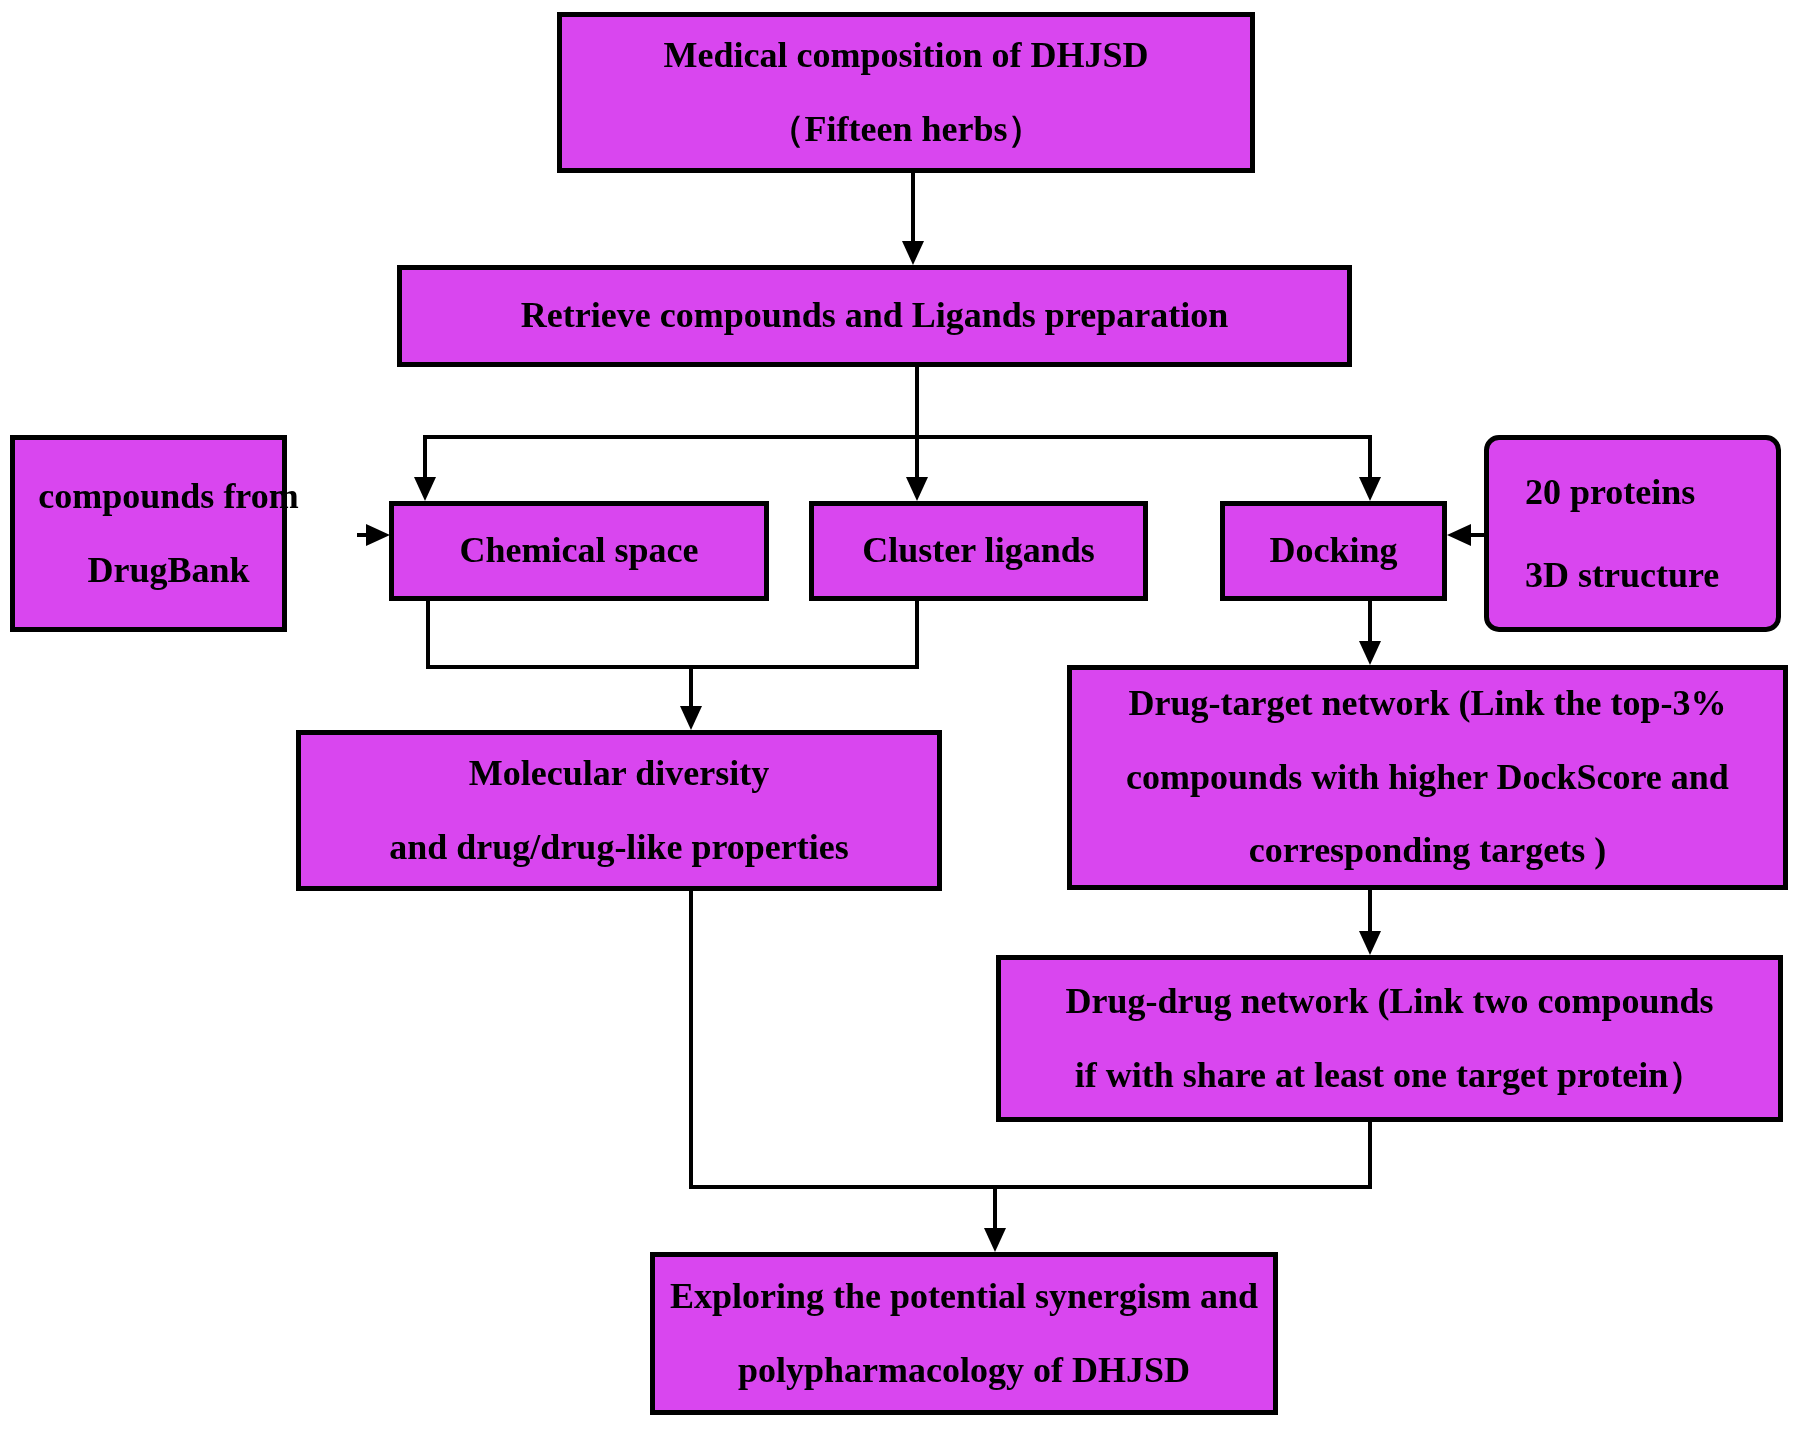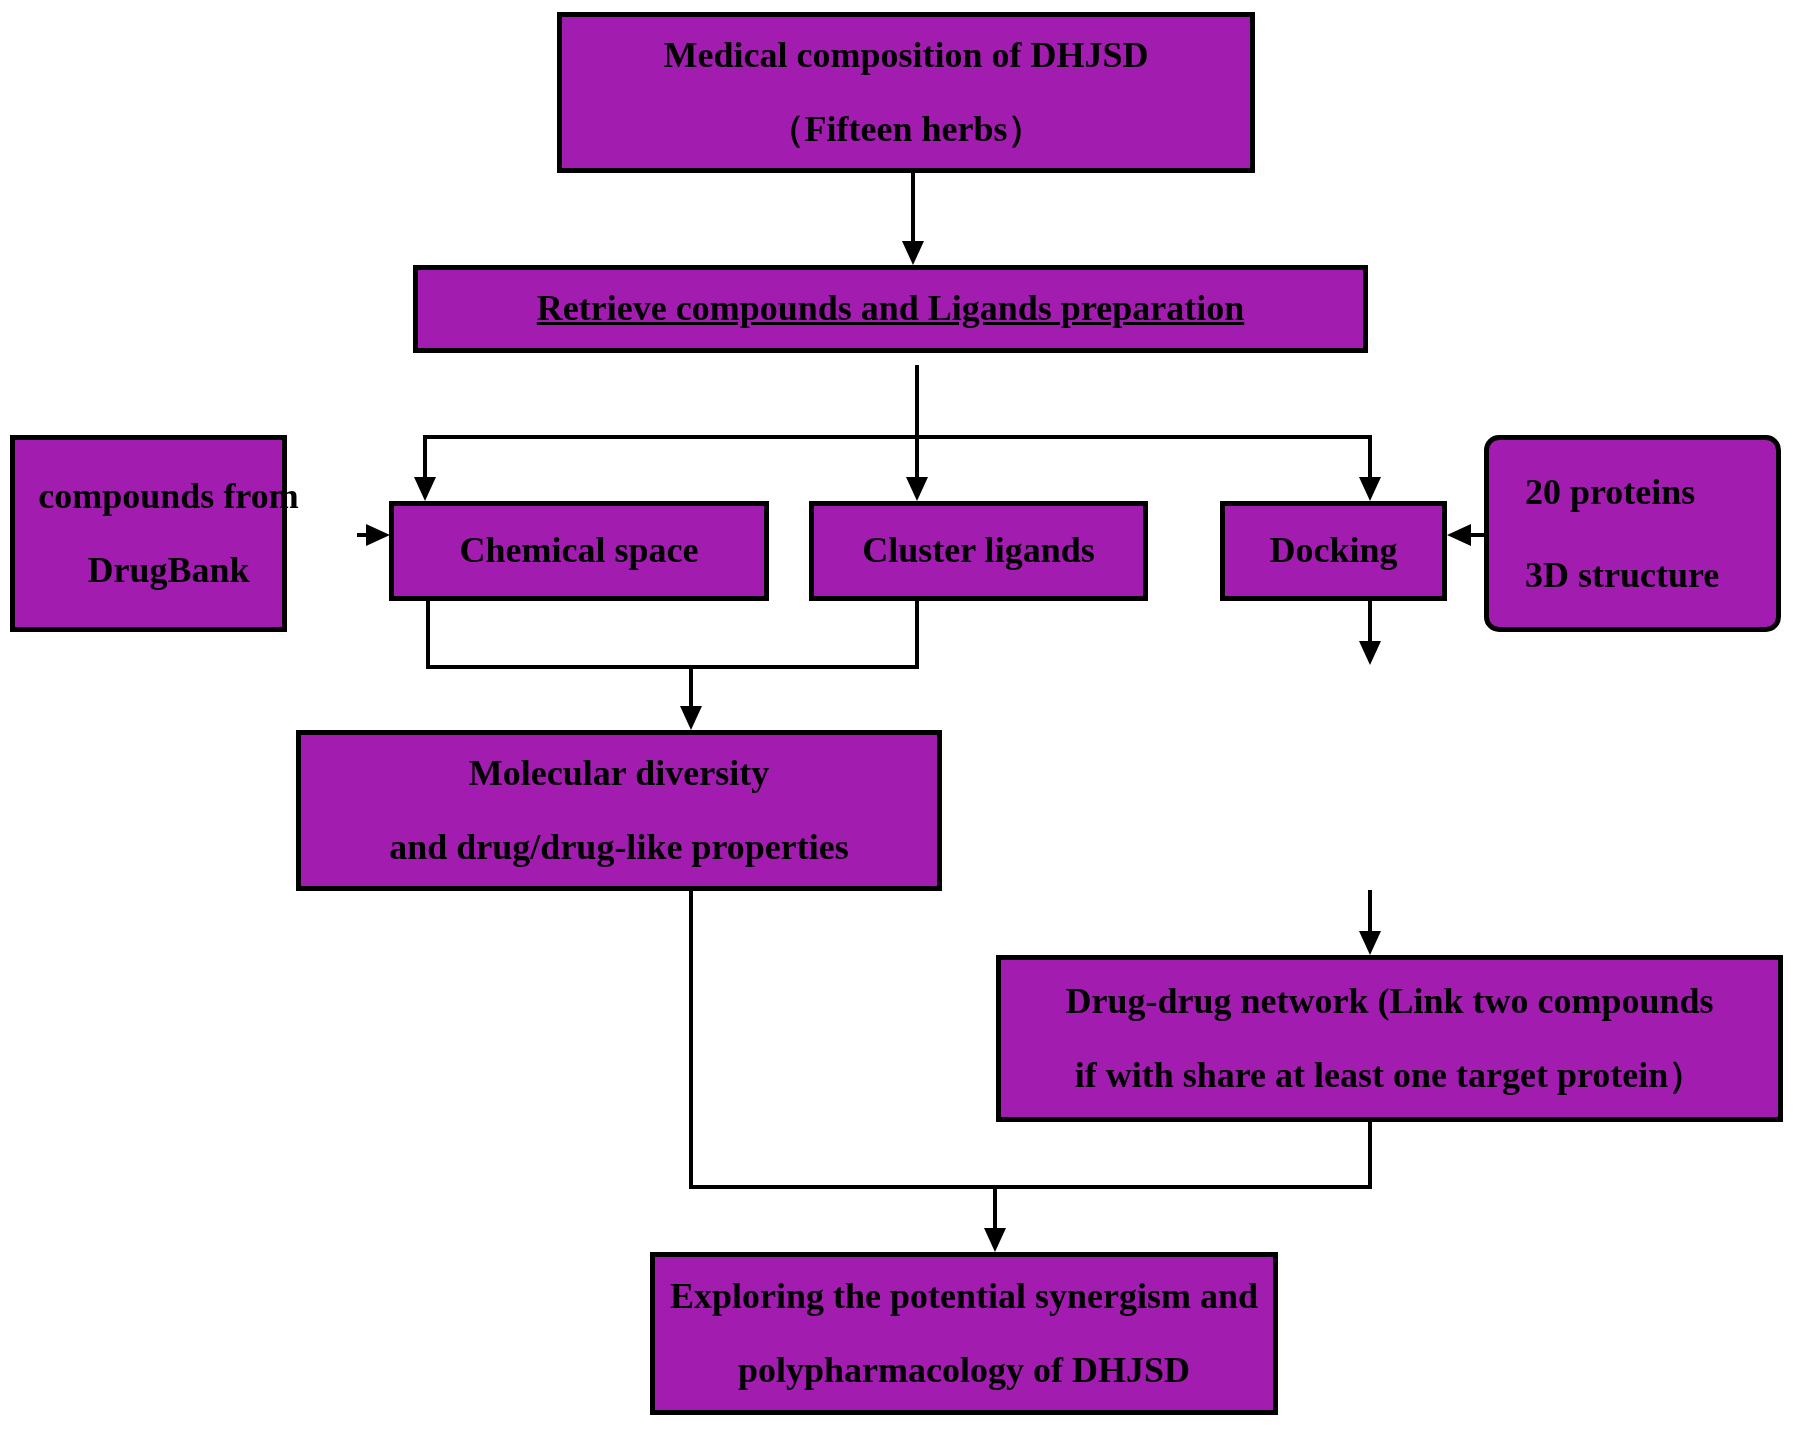--- a/index.html
+++ b/index.html
@@ -13,21 +13,21 @@
     height: 1429px;
     background: #ffffff;
     font-family: "Liberation Serif", "DejaVu Serif", serif;
     color: #000000;
     overflow: hidden;
   }
   .node {
     position: absolute;
     box-sizing: border-box;
     border: 5px solid #000000;
-    background: #a21caf;
+    background: #d946ef;
     display: flex;
     flex-direction: column;
     justify-content: center;
     align-items: center;
     text-align: center;
     font-weight: bold;
     font-size: 36px;
     line-height: 2.05;
   }
   .node span { display: block; white-space: nowrap; }
@@ -57,21 +57,21 @@
     border-left: 24px solid #000000;
   }
   .arr.left {
     border-top: 11px solid transparent;
     border-bottom: 11px solid transparent;
     border-right: 24px solid #000000;
   }
 
   
   #n-top        { left: 557px;  top: 12px;   width: 698px; height: 161px; }
-  #n-retrieve   { left: 413px;  top: 265px;  width: 955px; height: 88px; text-decoration: underline; }
+  #n-retrieve   { left: 397px;  top: 265px;  width: 955px; height: 102px; }
   #n-drugbank   { left: 10px;   top: 435px;  width: 277px; height: 197px; padding-left: 40px; }
   #n-chemical   { left: 389px;  top: 501px;  width: 380px; height: 100px; }
   #n-cluster    { left: 809px;  top: 501px;  width: 339px; height: 100px; }
   #n-docking    { left: 1220px; top: 501px;  width: 227px; height: 100px; }
   #n-proteins   { left: 1484px; top: 435px;  width: 297px; height: 197px; border-radius: 15px; }
   #n-moldiv     { left: 276px;  top: 730px;  width: 646px; height: 161px; margin-left: 20px; }
   #n-drugtarget { left: 1067px; top: 665px;  width: 721px; height: 225px; }
   #n-drugdrug   { left: 996px;  top: 955px;  width: 787px; height: 167px; }
   #n-final      { left: 650px;  top: 1252px; width: 628px; height: 163px; }
 </style>
@@ -109,20 +109,25 @@
   <div class="node left-align" id="n-proteins">
     <span>20 proteins</span>
     <span>3D structure</span>
   </div>
 
   <div class="node" id="n-moldiv">
     <span>Molecular diversity</span>
     <span>and drug/drug-like properties</span>
   </div>
 
+  <div class="node" id="n-drugtarget">
+    <span>Drug-target network (Link the top-3%</span>
+    <span>compounds with higher DockScore and</span>
+    <span>corresponding targets )</span>
+  </div>
 
   <div class="node" id="n-drugdrug">
     <span>Drug-drug network (Link two compounds</span>
     <span>if with share at least one target protein）</span>
   </div>
 
   <div class="node" id="n-final">
     <span>Exploring the potential synergism and</span>
     <span>polypharmacology of DHJSD</span>
   </div>

